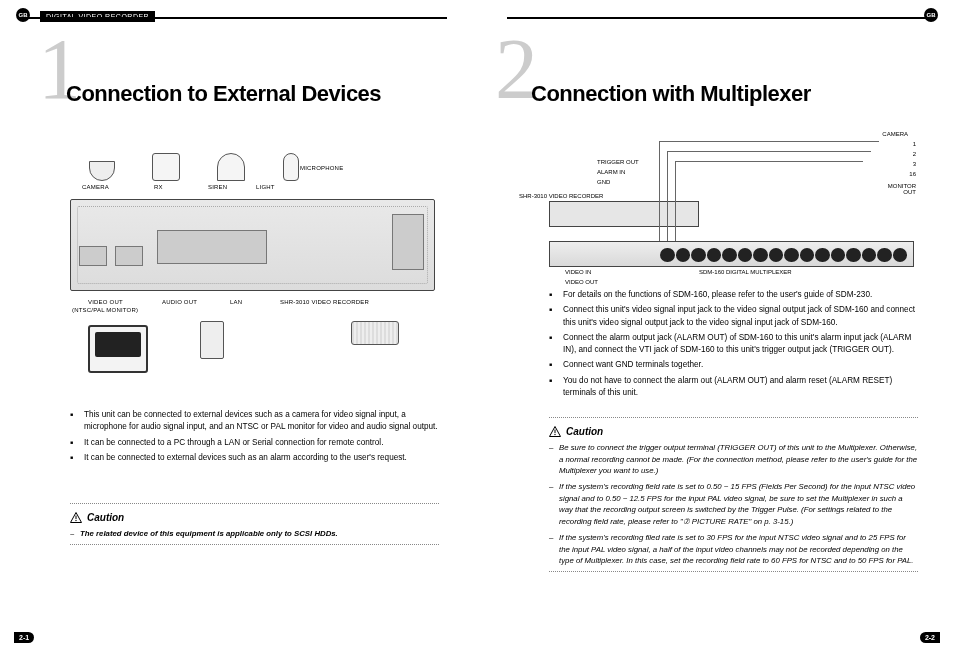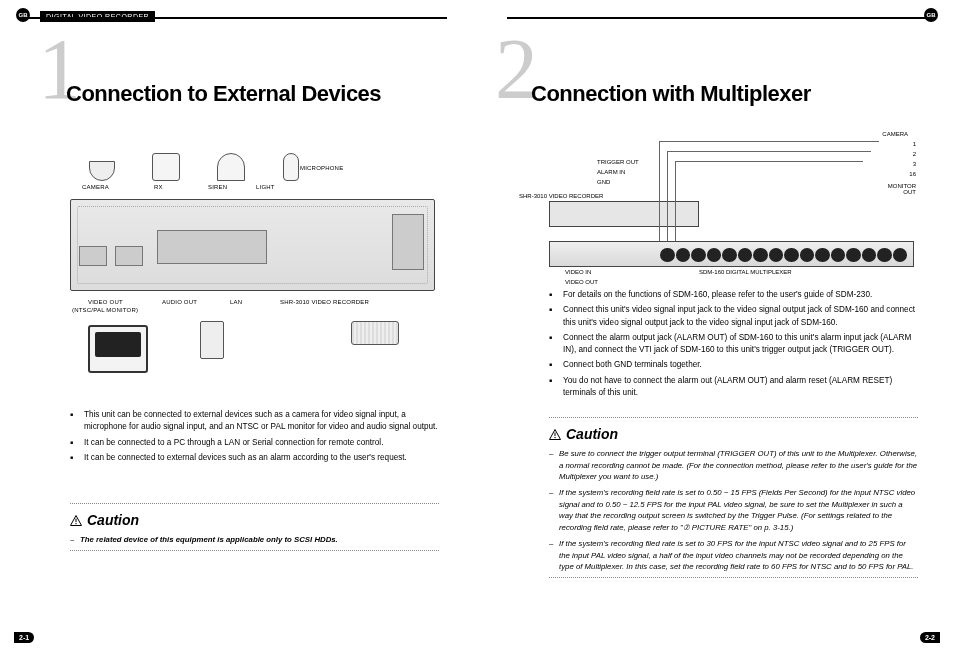--- a/index.html
+++ b/index.html
@@ -55,21 +55,21 @@
   .body-block { position: absolute; left: 60px; right: 26px; font-size: 8.2px; line-height: 1.5; }
   .col-left .body-block.b1 { top: 400px; }
   .col-left .body-block.caution { top: 490px; }
   .col-right .body-block.b1 { top: 280px; }
   .col-right .body-block.caution { top: 404px; }
 
   ul.sq { list-style: none; padding-left: 0; }
   ul.sq li { position: relative; padding-left: 14px; margin-bottom: 3px; }
   ul.sq li::before { content: "■"; position: absolute; left: 0; font-size: 5px; top: 2px; }
   .dotrule { height: 0; border-top: 1px dotted #888; margin: 4px 0 6px; }
-  .caution-head { font-style: italic; font-weight: bold; font-size: 14px; margin-bottom: 3px; display: flex; align-items: center; gap: 5px; }
+  .caution-head { font-style: italic; font-weight: bold; font-size: 10px; margin-bottom: 3px; display: flex; align-items: center; gap: 5px; }
   .tri { width: 12px; height: 11px; display:inline-block; }
   .caution ul { list-style: none; padding-left: 0; }
   .caution li { font-style: italic; font-size: 7.8px; position: relative; padding-left: 10px; margin-bottom: 4px; }
   .caution li::before { content: "–"; position: absolute; left: 0; }
   .col-left .caution li { font-weight: bold; }
 
   .pagenum { position: absolute; bottom: -2px; background:#000; color:#fff; font-size:7px; font-weight:bold; padding:2px 5px; border-radius: 0 7px 7px 0; }
   .col-left .pagenum { left: 4px; }
   .col-right .pagenum { right: 4px; border-radius: 7px 0 0 7px; }
 </style>
@@ -194,21 +194,21 @@
       <div class="rd-wire" style="left:110px;top:4px;width:220px;height:100px"></div>
       <div class="rd-wire" style="left:118px;top:14px;width:204px;height:90px"></div>
       <div class="rd-wire" style="left:126px;top:24px;width:188px;height:80px"></div>
     </div>
 
     <div class="body-block b1">
       <ul class="sq">
         <li>For details on the functions of SDM-160, please refer to the user's guide of SDM-230.</li>
         <li>Connect this unit's video signal input jack to the video signal output jack of SDM-160 and connect this unit's video signal output jack to the video signal input jack of SDM-160.</li>
         <li>Connect the alarm output jack (ALARM OUT) of SDM-160 to this unit's alarm input jack (ALARM IN), and connect the VTI jack of SDM-160 to this unit's trigger output jack (TRIGGER OUT).</li>
-        <li>Connect both GND terminals together.</li>
+        <li>Connect want GND terminals together.</li>
         <li>You do not have to connect the alarm out (ALARM OUT) and alarm reset (ALARM RESET) terminals of this unit.</li>
       </ul>
     </div>
 
     <div class="body-block caution">
       <div class="dotrule"></div>
       <div class="caution-head">
         <svg class="tri" viewBox="0 0 24 22">
             <path d="M12 1 L23 21 H1 Z" fill="none" stroke="#000" stroke-width="2"></path>
             <line x1="12" y1="7" x2="12" y2="14" stroke="#000" stroke-width="2"></line>

